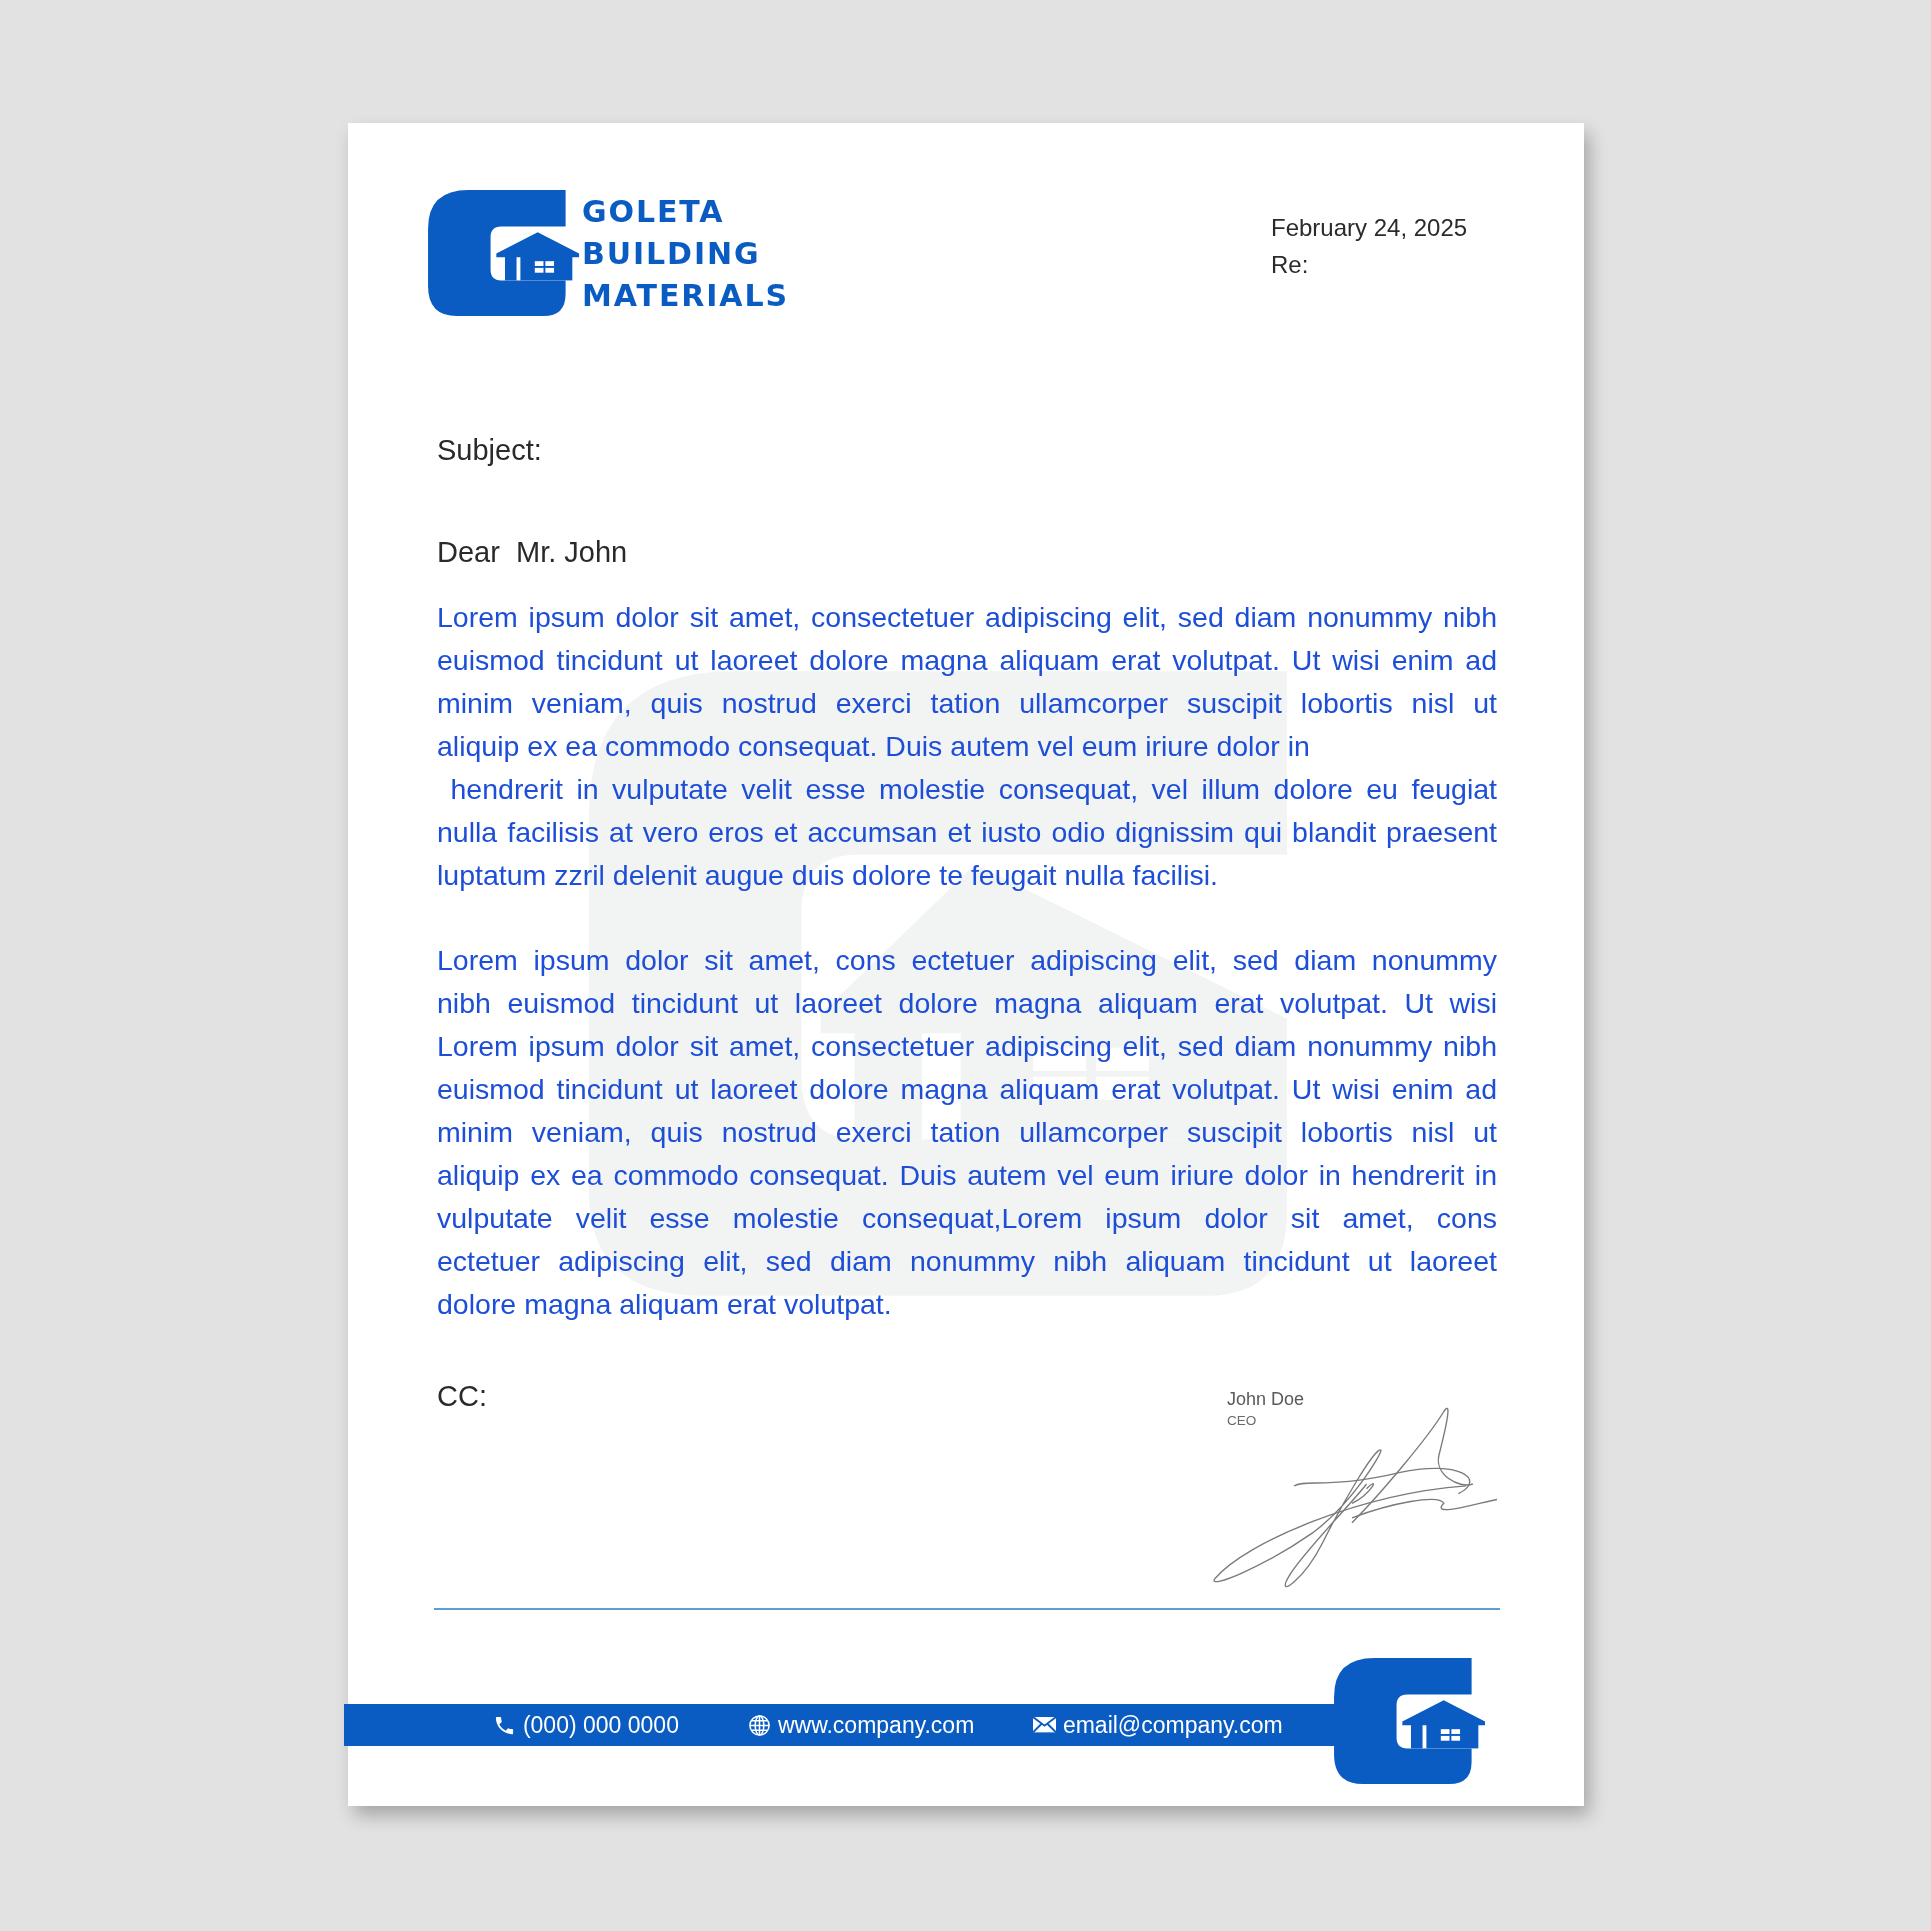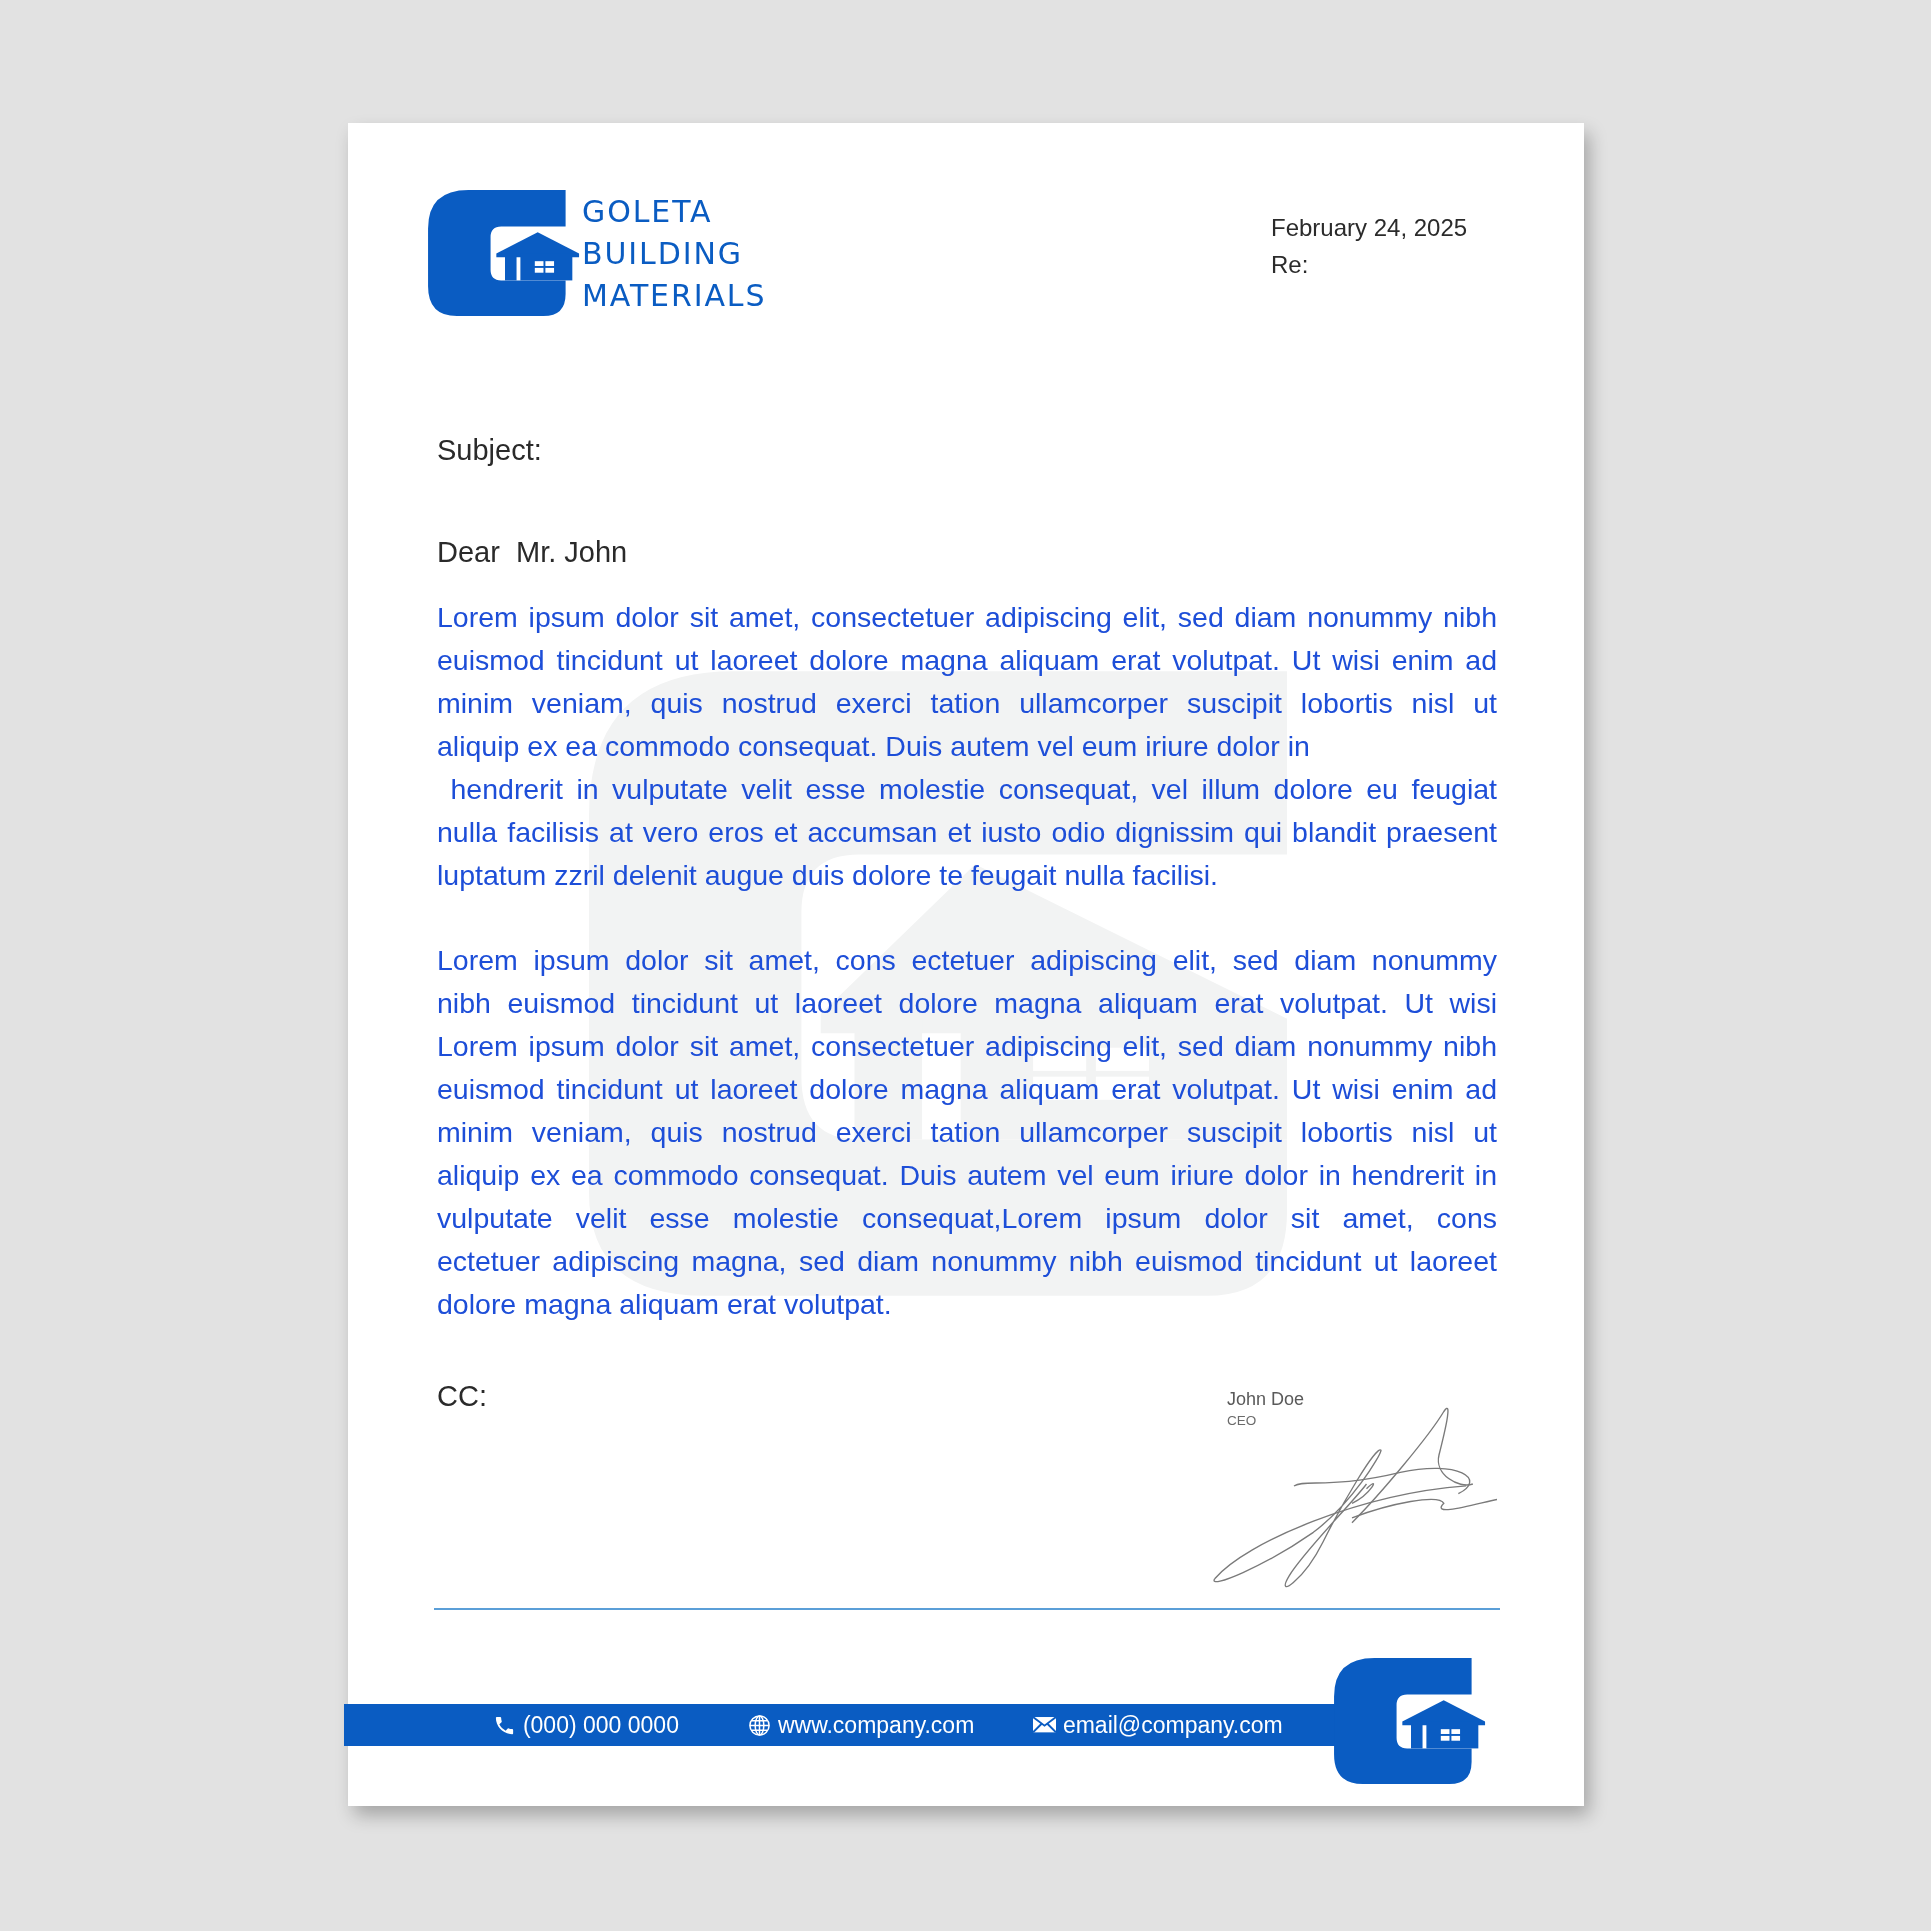--- a/index.html
+++ b/index.html
@@ -14,21 +14,21 @@
       position: absolute;
       left: 348px; top: 123px;
       width: 1236px; height: 1683px;
       background: #ffffff;
       box-shadow: 5.8px 9.7px 17.4px rgba(0,0,0,0.28);
     }
     .watermark { position: absolute; left: 241px; top: 548px; width: 698px; height: 625px; }
     .logo-mark { position: absolute; left: 80px; top: 67px; width: 154px; height: 126px; }
     .logo-text {
       position: absolute; left: 234px; top: 68px;
-      color: #0a5cc2; font-weight: 400;
+      color: #0a5cc2; font-weight: 700;
       font-family: "DejaVu Sans", sans-serif;
       font-size: 30px; line-height: 42px; letter-spacing: 1.9px;
     }
     .logo-text div { white-space: nowrap; }
     .date-block {
       position: absolute; left: 923px; top: 86px;
       font-size: 24px; line-height: 37px; color: #2b2b2b;
     }
     .txt { color: #2a2a2a; font-size: 29px; }
     .subject { position: absolute; left: 89px; top: 311px; }
@@ -107,21 +107,21 @@
     </div>
     <div class="para-gap"></div>
     <div>
       <span class="line j">Lorem ipsum dolor sit amet, cons ectetuer adipiscing elit, sed diam nonummy</span>
       <span class="line j">nibh euismod tincidunt ut laoreet dolore magna aliquam erat volutpat. Ut wisi</span>
       <span class="line j">Lorem ipsum dolor sit amet, consectetuer adipiscing elit, sed diam nonummy nibh</span>
       <span class="line j">euismod tincidunt ut laoreet dolore magna aliquam erat volutpat. Ut wisi enim ad</span>
       <span class="line j">minim veniam, quis nostrud exerci tation ullamcorper suscipit lobortis nisl ut</span>
       <span class="line j">aliquip ex ea commodo consequat. Duis autem vel eum iriure dolor in hendrerit in</span>
       <span class="line j">vulputate velit esse molestie consequat,Lorem ipsum dolor sit amet, cons</span>
-      <span class="line j">ectetuer adipiscing magna, sed diam nonummy nibh euismod tincidunt ut laoreet</span>
+      <span class="line j">ectetuer adipiscing elit, sed diam nonummy nibh aliquam tincidunt ut laoreet</span>
       <span class="line">dolore magna aliquam erat volutpat.</span>
     </div>
   </div>
 
   <div class="cc txt">CC:</div>
 
   <div class="sig-name">John Doe</div>
   <div class="sig-title">CEO</div>
 
   <svg class="signature" viewBox="0 0 300 210" fill="none" stroke="#7a7a7a" stroke-width="1.4">

